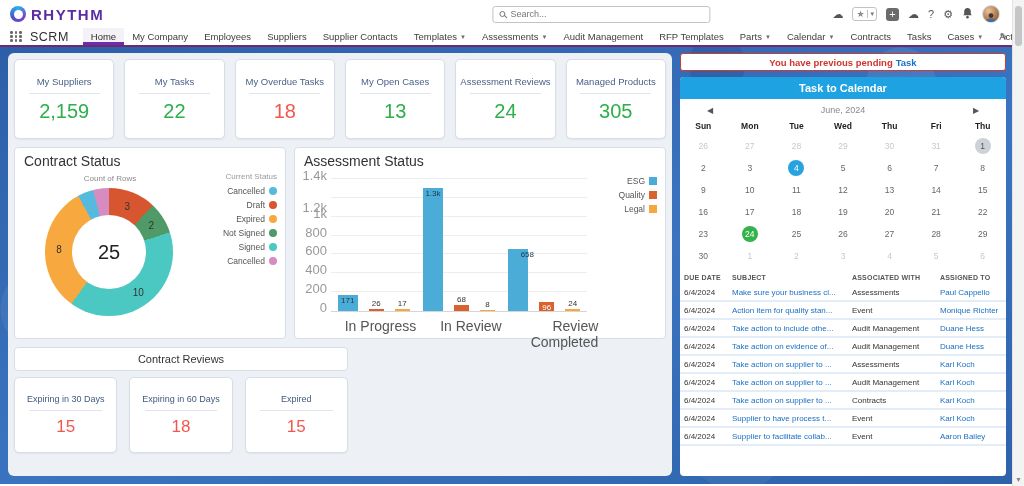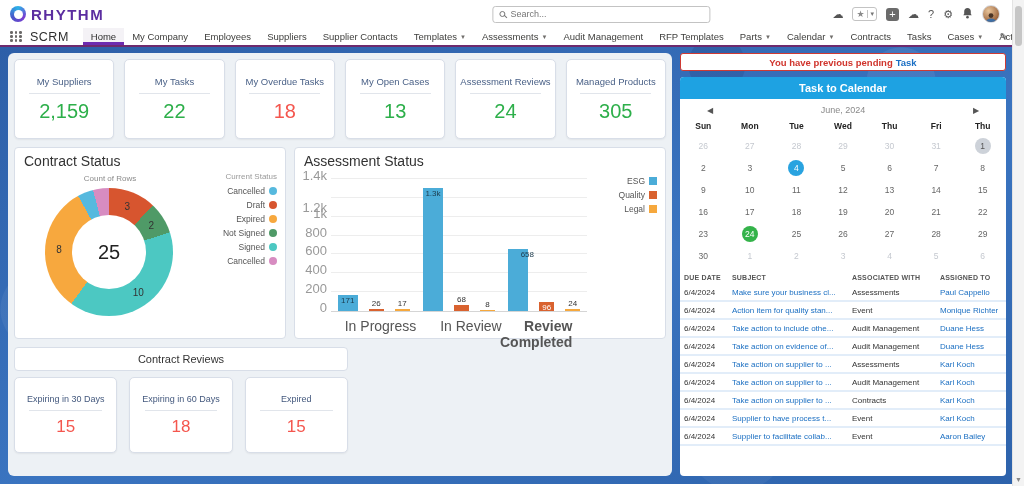--- a/index.html
+++ b/index.html
@@ -349,21 +349,21 @@
               <div class="bar" style="width: 20px; height: 62.04px; background: rgb(75, 172, 216);">
                 <span class="bar-lbl" style="top: 1px; color: rgb(28, 59, 77); padding-left: 18px;">658</span>
               </div>
               <div class="bar" style="width: 15px; height: 9.05143px; background: rgb(217, 98, 47);">
                 <span class="bar-lbl" style="top: 1px; color: rgb(255, 255, 255);">96</span>
               </div>
               <div class="bar" style="width: 15px; height: 2.26286px; background: rgb(246, 168, 61);">
                 <span class="bar-lbl" style="top: -10px; color: rgb(51, 51, 51);">24</span>
               </div>
             </div>
-            <span class="xlabel" style="left: 156px; width: 85.3333px; font-weight: bold;">Review Completed</span>
+            <span class="xlabel" style="left: 182px; width: 85.3333px;">Review Completed</span>
           </div>
         <div class="bar-legend" id="bar-legend">
             <div class="legend-row">
               <span class="lbl">ESG</span>
               <span class="sq" style="background: rgb(75, 172, 216);"></span>
             </div>
             <div class="legend-row">
               <span class="lbl">Quality</span>
               <span class="sq" style="background: rgb(217, 98, 47);"></span>
             </div>

